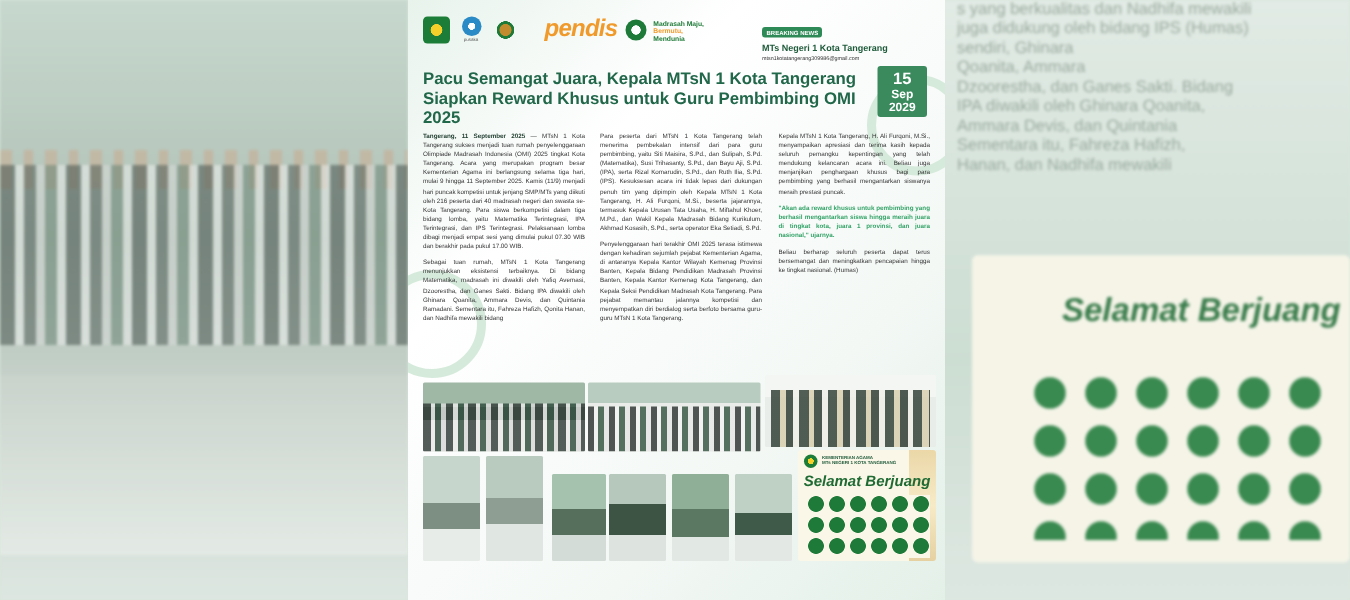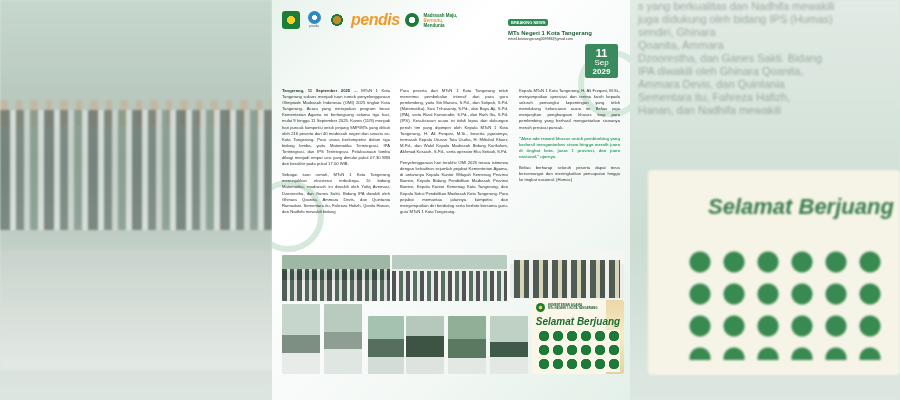--- a/index.html
+++ b/index.html
@@ -28,35 +28,35 @@
     
     .header { position: absolute; left: 0; top: 0; width: 358px; height: 40px; }
     .logos { position: absolute; left: 10px; top: 11px; display: flex; align-items: center; gap: 5px; }
     .logo { width: 18px; height: 18px; border-radius: 50%; }
     .logo.kemenag { background: radial-gradient(circle, #f5d02a 30%, #1b7d37 32%); border-radius: 3px; }
     .logo.pusaka { background: radial-gradient(circle, #fff 25%, #2a8ac6 27%); }
     .logo.pusaka-wrap { display:flex; flex-direction:column; align-items:center; }
     .logo-caption { font-size: 3px; color: #555; }
     .logo.ornament { background: radial-gradient(circle, #c28b2d 30%, #1e7a38 33%, #1e7a38 45%, transparent 47%); border-radius:50%; }
     .pendis { font-size: 16px; font-weight: bold; color: #6aa7d6; letter-spacing: -.5px; font-style: italic; }
-    .pendis span { color: #f09a2b; }
+    .pendis span { color: #f09a2b; margin-left: 12px; }
     .madrasah { display: flex; flex-direction: column; font-size: 4.5px; line-height: 5px; color: #1e7a38; font-weight: bold; }
     .madrasah .sub { color: #f09a2b; }
     .logo.circle-green { width: 14px; height: 14px; background: radial-gradient(circle, #fff 30%, #1e7a38 33%); }
     .news-box { position: absolute; left: 236px; top: 10px; width: 116px; }
     .news-badge { display: inline-block; background: #2e8b57; color: #fff; font-size: 4px; padding: 1px 3px; border-radius: 2px; font-weight: bold; }
     .news-school { font-size: 6px; color: #1e5a3a; font-weight: bold; margin-top: 2px; }
     .news-email { font-size: 3.6px; color: #333; margin-top: 1px; }
 
     
     .title-block { position: absolute; left: 10px; top: 47px; width: 300px; }
     .title { color: #21674a; font-size: 11.2px; line-height: 13.2px; font-weight: bold; }
     .date-box { position: absolute; left: 313px; top: 44px; width: 33px; height: 34px; background: #3b8a5e; color: #fff; text-align: center; border-radius: 2px; }
     .date-box .d { font-size: 11px; font-weight: bold; line-height: 12px; margin-top: 3px; }
-    .date-box .m { font-size: 8px; line-height: 8px; font-weight: normal; }
+    .date-box .m { font-size: 8px; line-height: 8px; font-weight: bold; }
     .date-box .y { font-size: 8px; line-height: 9px; font-weight: bold; }
 
     
     .col { position: absolute; font-size: 4.2px; line-height: 6.1px; color: #333; text-align: justify; }
     .col p { margin-bottom: 5px; }
     .col .lead { font-weight: bold; color: #1e3c2e; }
     .col1 { left: 10px; top: 88px; width: 108px; }
     .col2 { left: 128px; top: 88px; width: 108px; }
     .col3 { left: 247px; top: 88px; width: 101px; }
     .col3 .quote { color: #34a368; font-weight: bold; }
@@ -144,22 +144,25 @@
           <span>Mendunia</span>
         </div>
       </div>
       <div class="news-box">
         <span class="news-badge">BREAKING NEWS</span>
         <div class="news-school">MTs Negeri 1 Kota Tangerang</div>
         <div class="news-email">mtsn1kotatangerang309986@gmail.com</div>
       </div>
     </div>
 
+    <div class="title-block">
+      <div class="title">Pacu Semangat Juara, Kepala MTsN 1 Kota Tangerang Siapkan Reward Khusus untuk Guru Pembimbing OMI 2025</div>
+    </div>
     <div class="date-box">
-      <div class="d">11</div>
+      <div class="d">15</div>
       <div class="m">Sep</div>
       <div class="y">2029</div>
     </div>
 
     <div class="col col1">
       <p><span class="lead">Tangerang, 11 September 2025</span><span> — MTsN 1 Kota Tangerang sukses menjadi tuan rumah penyelenggaraan Olimpiade Madrasah Indonesia (OMI) 2025 tingkat Kota Tangerang. Acara yang merupakan program besar Kementerian Agama ini berlangsung selama tiga hari, mulai 9 hingga 11 September 2025. Kamis (11/9) menjadi hari puncak kompetisi untuk jenjang SMP/MTs yang diikuti oleh 216 peserta dari 40 madrasah negeri dan swasta se-Kota Tangerang. Para siswa berkompetisi dalam tiga bidang lomba, yaitu Matematika Terintegrasi, IPA Terintegrasi, dan IPS Terintegrasi. Pelaksanaan lomba dibagi menjadi empat sesi yang dimulai pukul 07.30 WIB dan berakhir pada pukul 17.00 WIB.</span></p>
       <p>Sebagai tuan rumah, MTsN 1 Kota Tangerang menunjukkan eksistensi terbaiknya. Di bidang Matematika, madrasah ini diwakili oleh Yafiq Avemasi, Dzoorestha, dan Ganes Sakti. Bidang IPA diwakili oleh Ghinara Qoanita, Ammara Devis, dan Quintania Ramadani. Sementara itu, Fahreza Hafizh, Qonita Hanan, dan Nadhifa mewakili bidang</p>
     </div>
     <div class="col col2">
       <p>Para peserta dari MTsN 1 Kota Tangerang telah menerima pembekalan intensif dari para guru pembimbing, yaitu Siti Maisira, S.Pd., dan Sulipah, S.Pd. (Matematika), Susi Trihasanty, S.Pd., dan Bayu Aji, S.Pd. (IPA), serta Rizal Komarudin, S.Pd., dan Ruth Ilia, S.Pd. (IPS). Kesuksesan acara ini tidak lepas dari dukungan penuh tim yang dipimpin oleh Kepala MTsN 1 Kota Tangerang, H. Ali Furqoni, M.Si., beserta jajarannya, termasuk Kepala Urusan Tata Usaha, H. Miftahul Khoer, M.Pd., dan Wakil Kepala Madrasah Bidang Kurikulum, Akhmad Kosasih, S.Pd., serta operator Eka Setiadi, S.Pd.</p>

